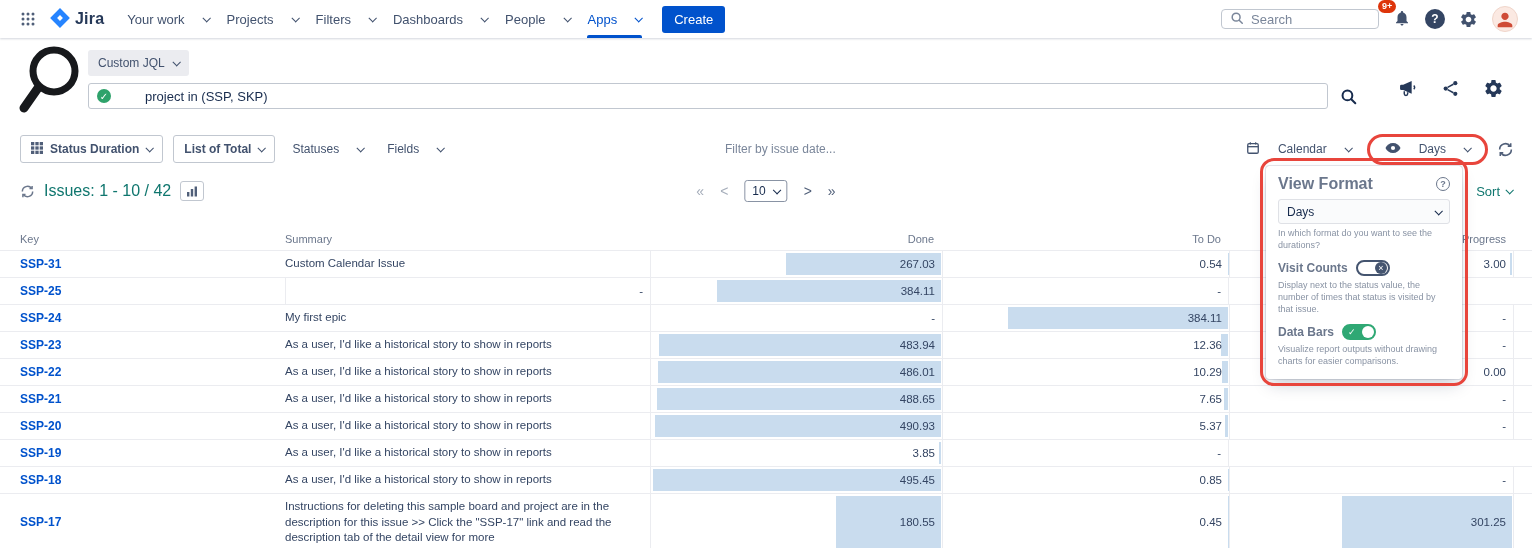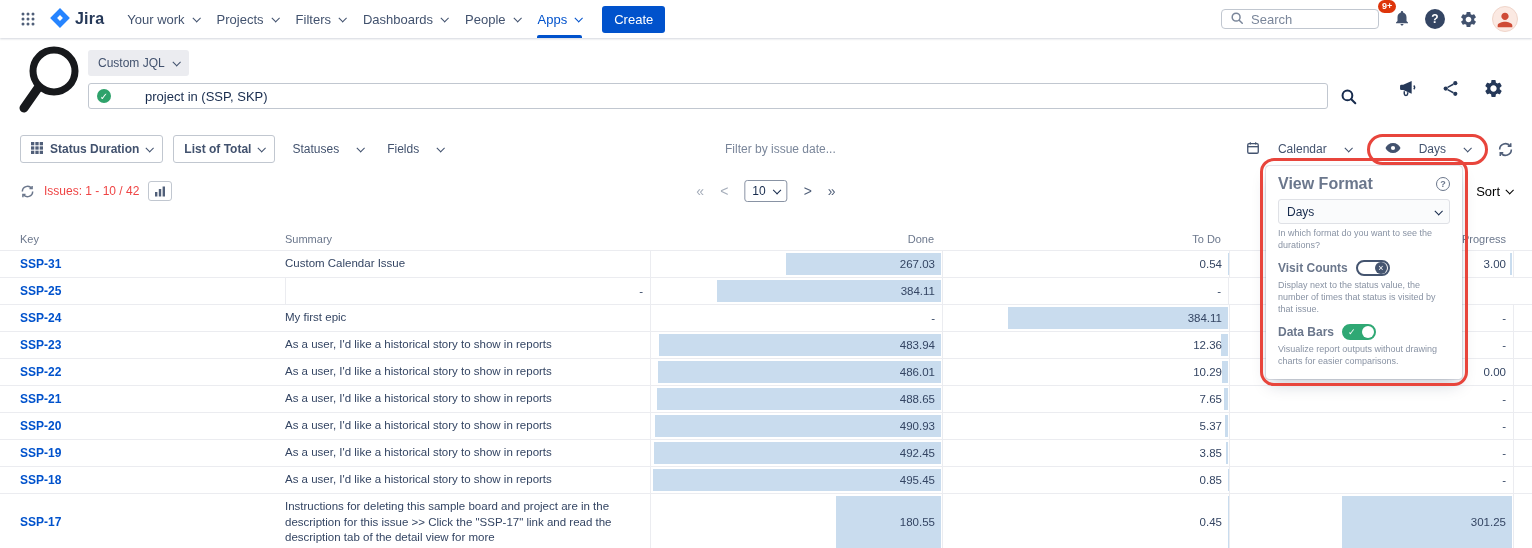--- a/index.html
+++ b/index.html
@@ -26,21 +26,21 @@
   .topnav {
     display: flex; align-items: center; height: 38px; padding: 0 14px; gap: 4px;
     box-shadow: 0 1px 2px rgba(9,30,66,.18); position: relative; z-index: 5; background:#fff;
   }
   .icon-btn { display:inline-flex; align-items:center; justify-content:center; cursor:pointer; }
   .appswitcher { padding: 4px 6px; }
   .jira-logo { display:flex; align-items:center; gap:5px; padding: 0 10px 0 4px; cursor:pointer; }
   .jira-word { font-size: 16px; font-weight: 600; color: var(--ink); letter-spacing:.2px; }
   .navitems { display:flex; align-items:center; height: 38px; }
   .navitem {
-    position: relative; display:flex; align-items:center; gap:8px; height:38px;
+    position: relative; display:flex; align-items:center; gap:18px; height:38px;
     padding: 0 9px; font-size: 13px; color:#42526e; cursor:pointer; white-space:nowrap;
   }
   .navitem.active { color: var(--accent); }
   .navitem.active::after {
     content:""; position:absolute; left:8px; right:8px; bottom:0; height:3px;
     background: var(--accent); border-radius: 2px 2px 0 0;
   }
   .chev {
     display:inline-block; width:6px; height:6px;
     border-right:1.6px solid currentColor; border-bottom:1.6px solid currentColor;
@@ -107,36 +107,36 @@
   .date-filter { position:absolute; left: 725px; font-size:12px; color:#7a869a; cursor:text; }
   .toolbar-right { position:absolute; right:18px; display:flex; align-items:center; gap:20px; }
   .days-wrap { position:relative; }
   .annotation-ellipse {
     position:absolute; top:-8px; bottom:-8px; left:-11px; right:-11px;
     border:3px solid var(--red); border-radius:17px; pointer-events:none; z-index:30;
   }
 
   
   .issues-bar { position:relative; margin-top:14px; height:26px; display:flex; align-items:center; padding:0 20px; gap:9px; }
-  .issues-count { font-size:12px; color:#ef4444; }
+  .issues-count { font-size:16px; color:#0f766e; }
   .chart-btn {
     display:inline-flex; align-items:center; justify-content:center; width:24px; height:20px;
     border:1px solid var(--border); border-radius:3px; background:#fff; cursor:pointer;
   }
   .pagination {
     position:absolute; left:50%; transform:translateX(-50%);
     display:flex; align-items:center; gap:16px; font-size:13px;
   }
   .pag-btn { cursor:pointer; color:#505f79; font-size:14px; line-height:1; }
   .pag-btn.disabled { color:#a5adba; }
   .page-size {
     display:inline-flex; align-items:center; gap:8px; border:1px solid #8993a4; border-radius:3px;
     padding: 3px 7px; font-size:12px; color:#172b4d; cursor:pointer; background:#fff;
   }
-  .sort-label { position:absolute; right:20px; display:inline-flex; align-items:center; gap:6px; font-size:13px; color:#000000; cursor:pointer; }
+  .sort-label { position:absolute; right:20px; display:inline-flex; align-items:center; gap:6px; font-size:13px; color:#0f766e; cursor:pointer; }
 
   
   .report-table { margin-top: 24px; }
   .trow {
     display:grid; grid-template-columns: 265px 365px 292px 287px 285px;
     padding-left: 20px; align-items: stretch;
   }
   .thead { height: 22px; font-size: 11px; color:#6b778c; align-items:center; }
   .thead .h-num { text-align:right; padding-right: 8px; }
   .tbody .trow { border-top: 1px solid var(--line); }
@@ -566,24 +566,20 @@
 
         <span class="val">-</span>
       </div>
     </div>
 
     <div class="trow">
       <div class="cell key-cell">
         <a>SSP-19</a>
       </div>
       <div class="cell summary-cell">As a user, I'd like a historical story to show in reports</div>
-      <div class="cell num-cell done">
-        <span class="bar" style="width: 98.49%;"></span>
-        <span class="val">492.45</span>
-      </div>
       <div class="cell num-cell todo">
         <span class="bar" style="width: 0.77%;"></span>
         <span class="val">3.85</span>
       </div>
       <div class="cell num-cell inprog">
 
         <span class="val">-</span>
       </div>
     </div>
 

